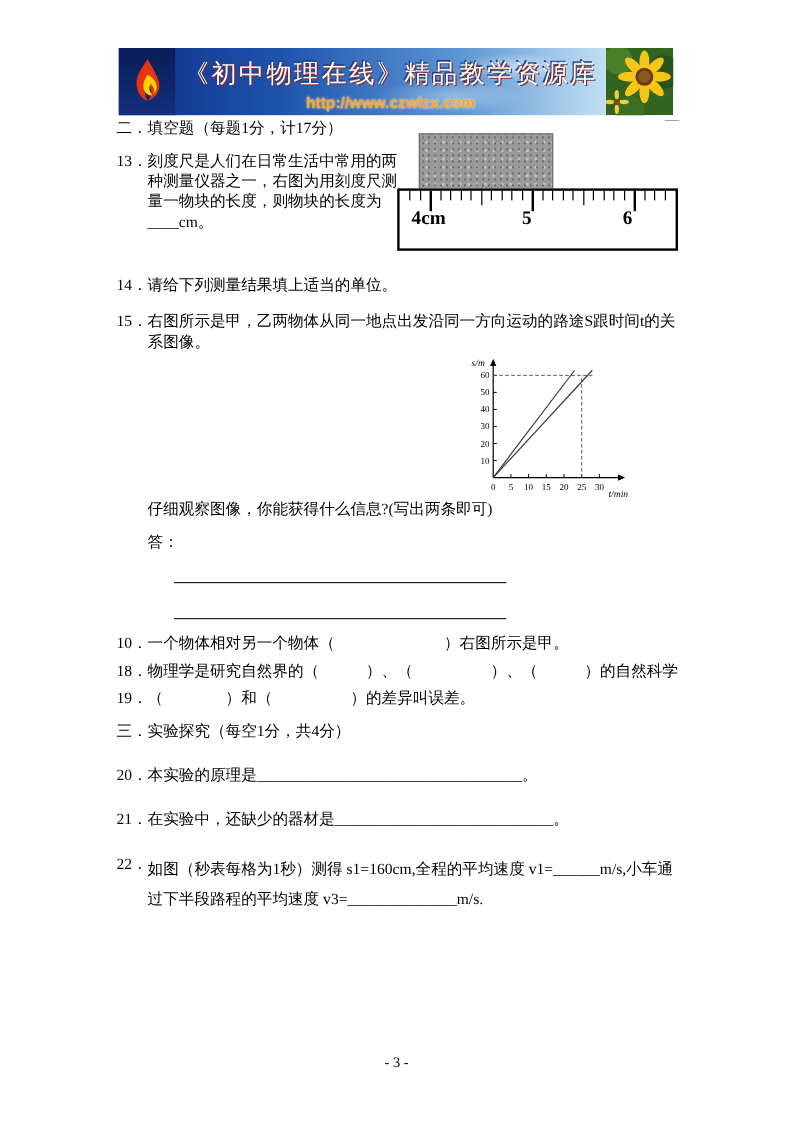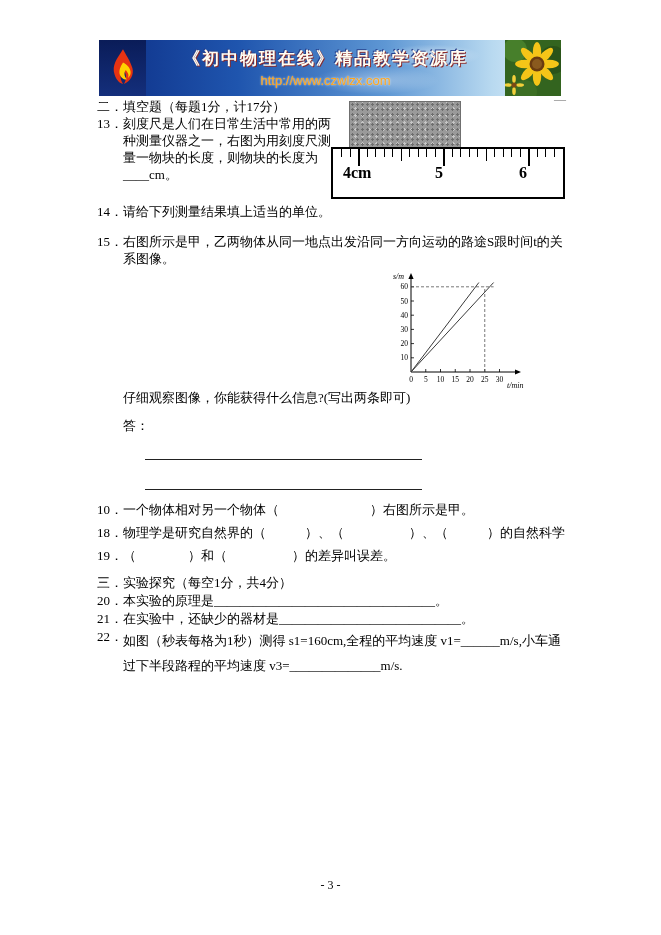--- a/index.html
+++ b/index.html
@@ -8,63 +8,63 @@
   .page{position:absolute;inset:0;background:#fff;overflow:hidden}
 
   
   .banner{position:absolute;left:99px;top:40px;width:462px;height:56px;display:flex;align-items:stretch;
     background:
       radial-gradient(ellipse 70px 16px at 72% 28%, rgba(255,255,255,.5), transparent 70%),
       radial-gradient(ellipse 90px 20px at 60% 72%, rgba(255,255,255,.35), transparent 70%),
       linear-gradient(90deg,#0d2f86 0%,#1f55ae 30%,#5e97d4 62%,#b8d9f0 85%,#e8f4fc 100%);}
   .logo{width:47px;background:linear-gradient(180deg,#0a1c58,#142f7c);display:flex;align-items:center;justify-content:center;flex:none}
   .banner-mid{flex:1;text-align:center;padding-top:7px;overflow:hidden}
-  .banner-title{font-size:17px;font-weight:bold;color:#fffdf2;letter-spacing:2px;white-space:nowrap;
+  .banner-title{font-size:21px;font-weight:normal;color:#fffdf2;letter-spacing:2px;white-space:nowrap;
     text-shadow:1px 1px 0 #8d2a2a,-1px -1px 0 #27418d}
-  .banner-url{margin-top:3px;font-family:"Liberation Sans","DejaVu Sans",sans-serif;font-size:13px;font-weight:normal;
+  .banner-url{margin-top:3px;font-family:"Liberation Sans","DejaVu Sans",sans-serif;font-size:13px;font-weight:bold;
     color:#ffa41c;text-shadow:0 0 2px #fff8e0;cursor:pointer}
   .sunflower{width:56px;flex:none}
 
   
   .content{position:absolute;left:97px;top:98px;width:468px;font-size:13px;line-height:17px}
   .q{display:flex}
   .qnum{width:26px;flex:none}
   .qbody{flex:1}
 
   
-  .q13{position:relative;min-height:88px;margin-top:0}
+  .q13{position:relative;min-height:88px;margin-top:10px}
   .q13 .qbody{flex:none;width:214px}
   .fig13{position:absolute;right:0;top:-14px;width:236px;height:98px}
   .block{position:absolute;left:20px;top:0;width:112px;height:47px;border:1px solid #6f6f6f;background-color:#9a9a9a;
     background-image:radial-gradient(#6e6e6e 1px,transparent 1.2px),radial-gradient(#c6c6c6 1px,transparent 1.2px);
     background-size:5px 5px,7px 7px;background-position:0 0,2px 3px}
   .ruler{position:absolute;left:2px;top:46px;width:234px;height:52px;border:2px solid #000;background:#fff}
   .tick{position:absolute;top:0;width:1px;height:8px;background:#000}
   .tick.half{height:12px}
   .tick.cm{height:17px;width:2px}
   .rl{position:absolute;top:15px;font-size:16px;font-weight:bold}
   .rl0{left:10px}.rl1{left:102px}.rl2{left:186px}
 
   
-  .q14{}
+  .q14{margin-top:16px}
   .q14sub{line-height:27px;margin-top:5px}
 
   
   .q15{margin-top:13px}
   .q15body{position:relative;height:228px}
   .graph{position:absolute;left:294px;top:2px}
   .q15prompt{position:absolute;left:26px;top:122px}
   .q15ans{position:absolute;left:26px;top:150px}
   .ansline{position:absolute;left:48px;width:277px;border-bottom:1px solid #222;height:0}
   .l1{top:192px}.l2{top:222px}
 
   .qline{margin-top:6px}
   .first-line{margin-top:4px}
   .sec3{margin-top:10px}
-  .qsp{margin-top:1px}
+  .qsp{margin-top:20px}
   .q22 .qbody{line-height:25px}
 
   .stray{position:absolute;left:554px;top:92px;color:#808080;font-size:12px}
   .footer{position:absolute;left:0;width:661px;top:878px;text-align:center;font-size:12px}
 </style>
 </head>
 <body>
 
 <div class="page">
 

